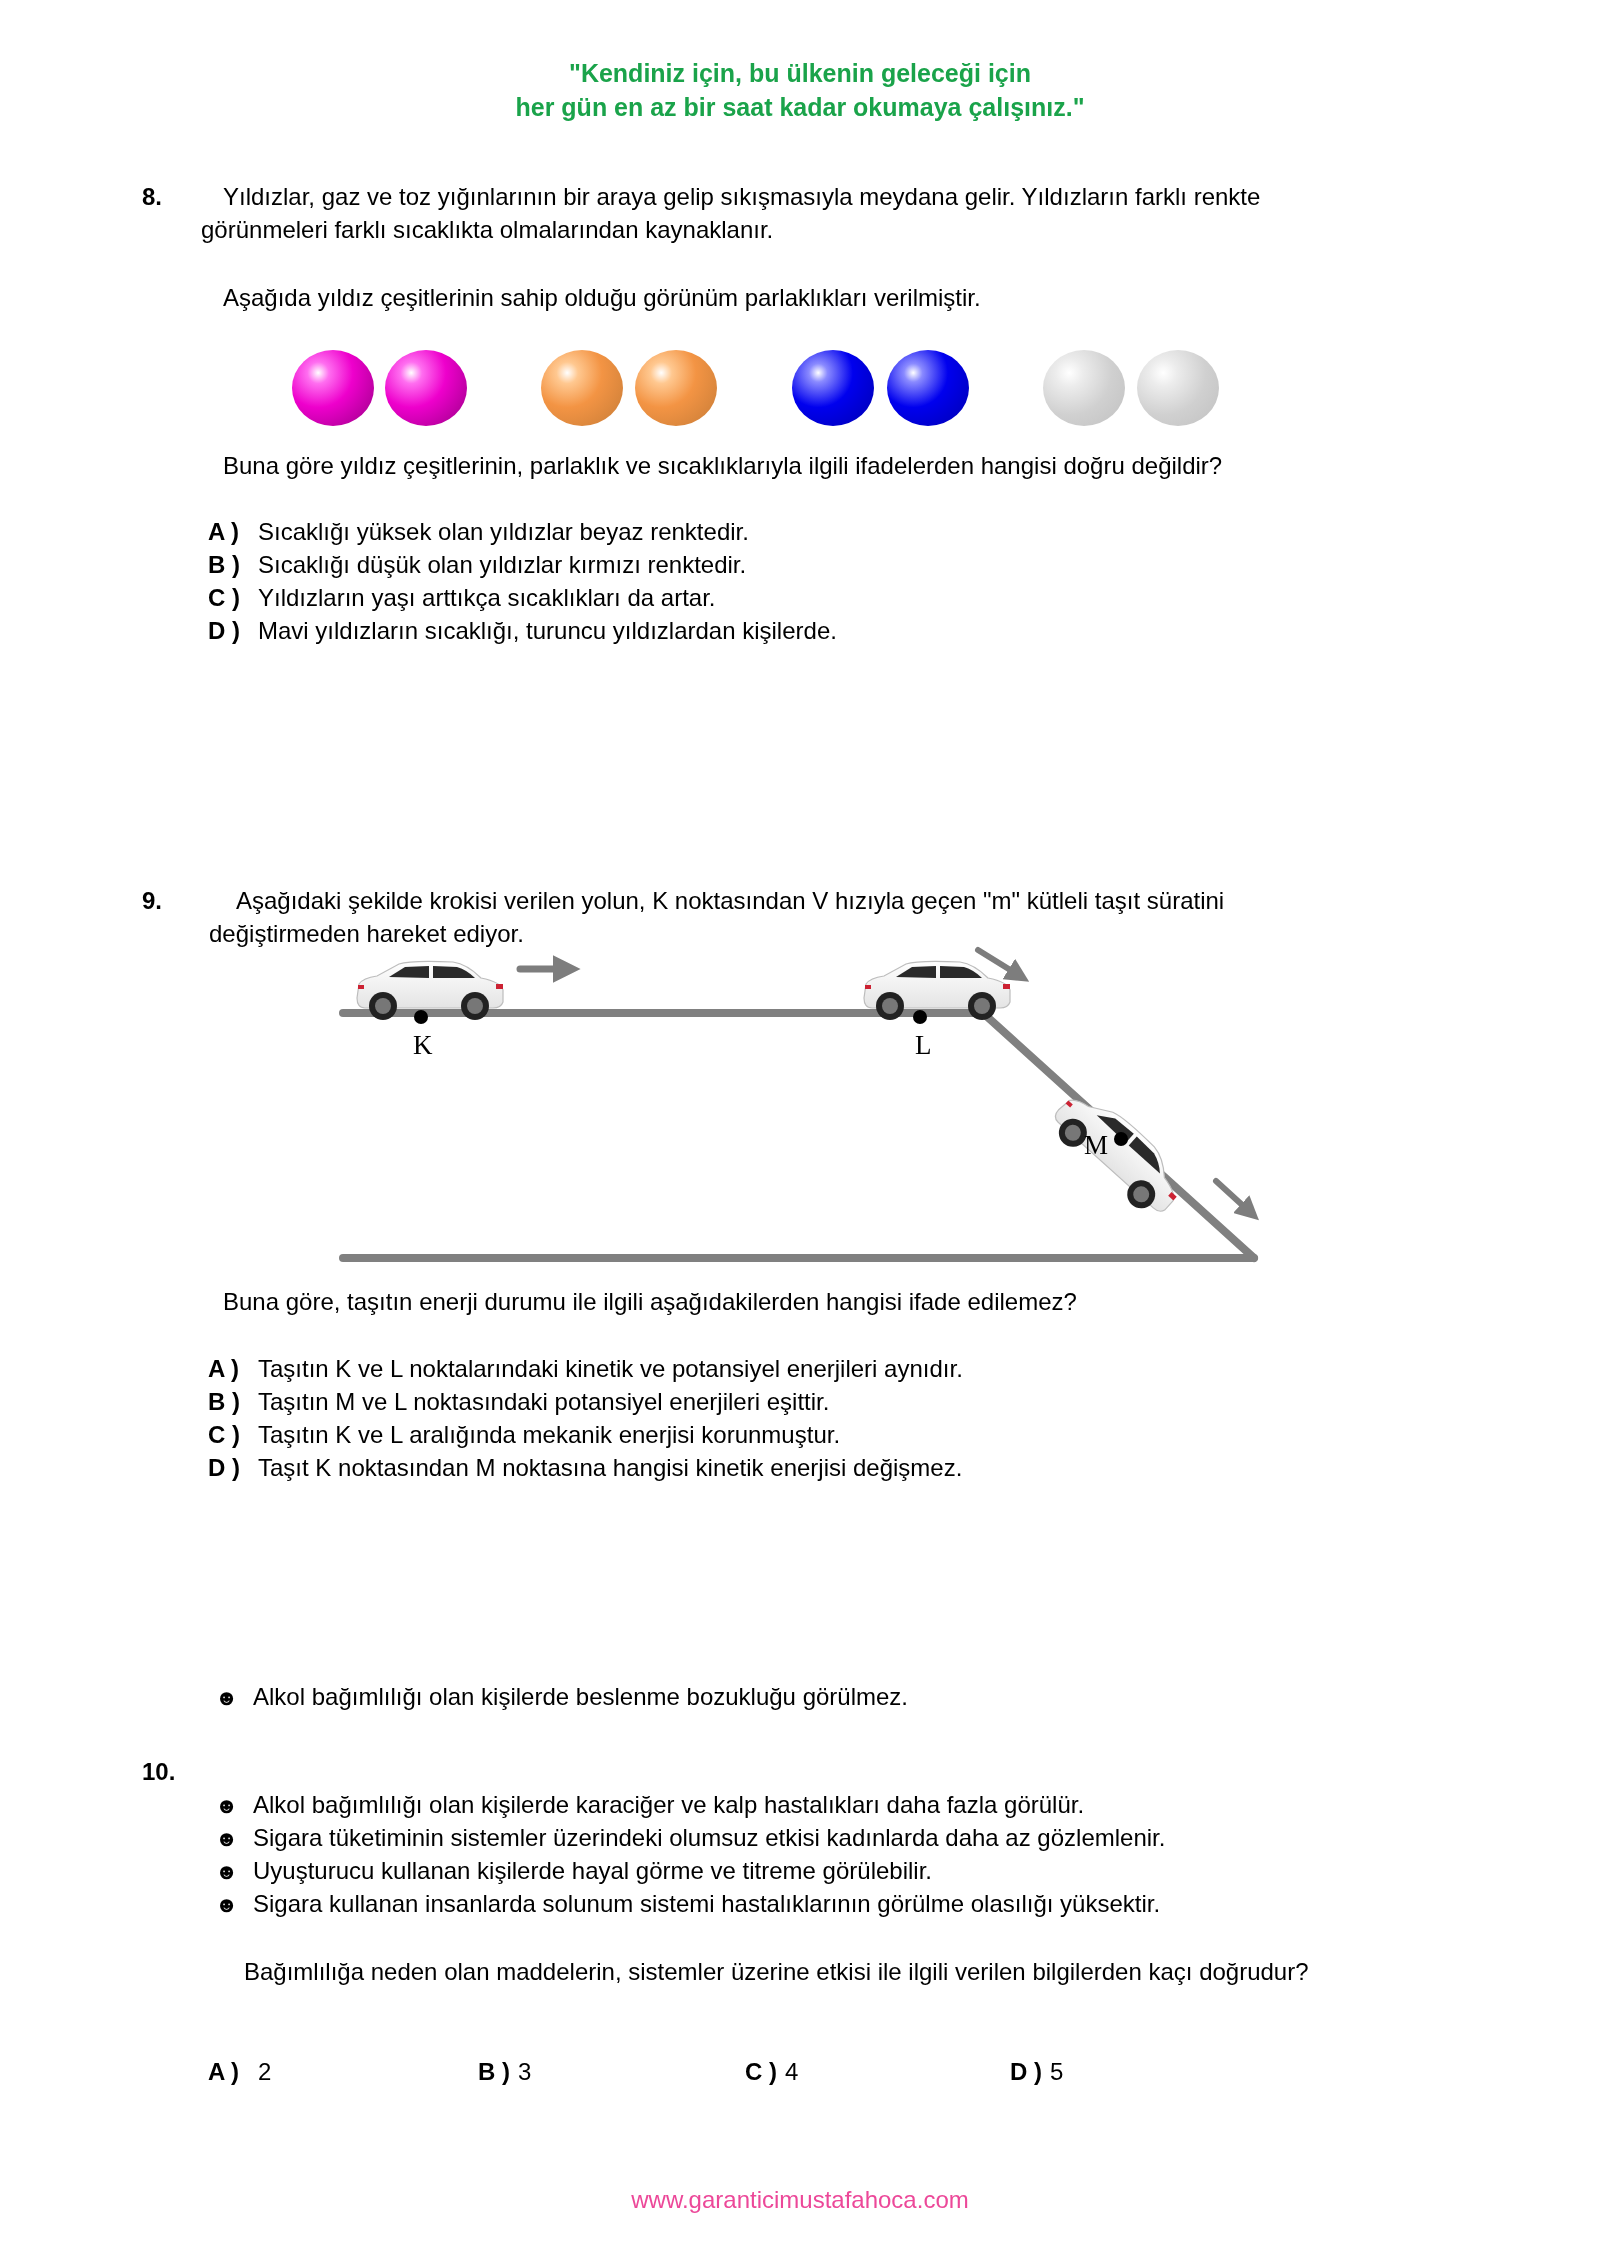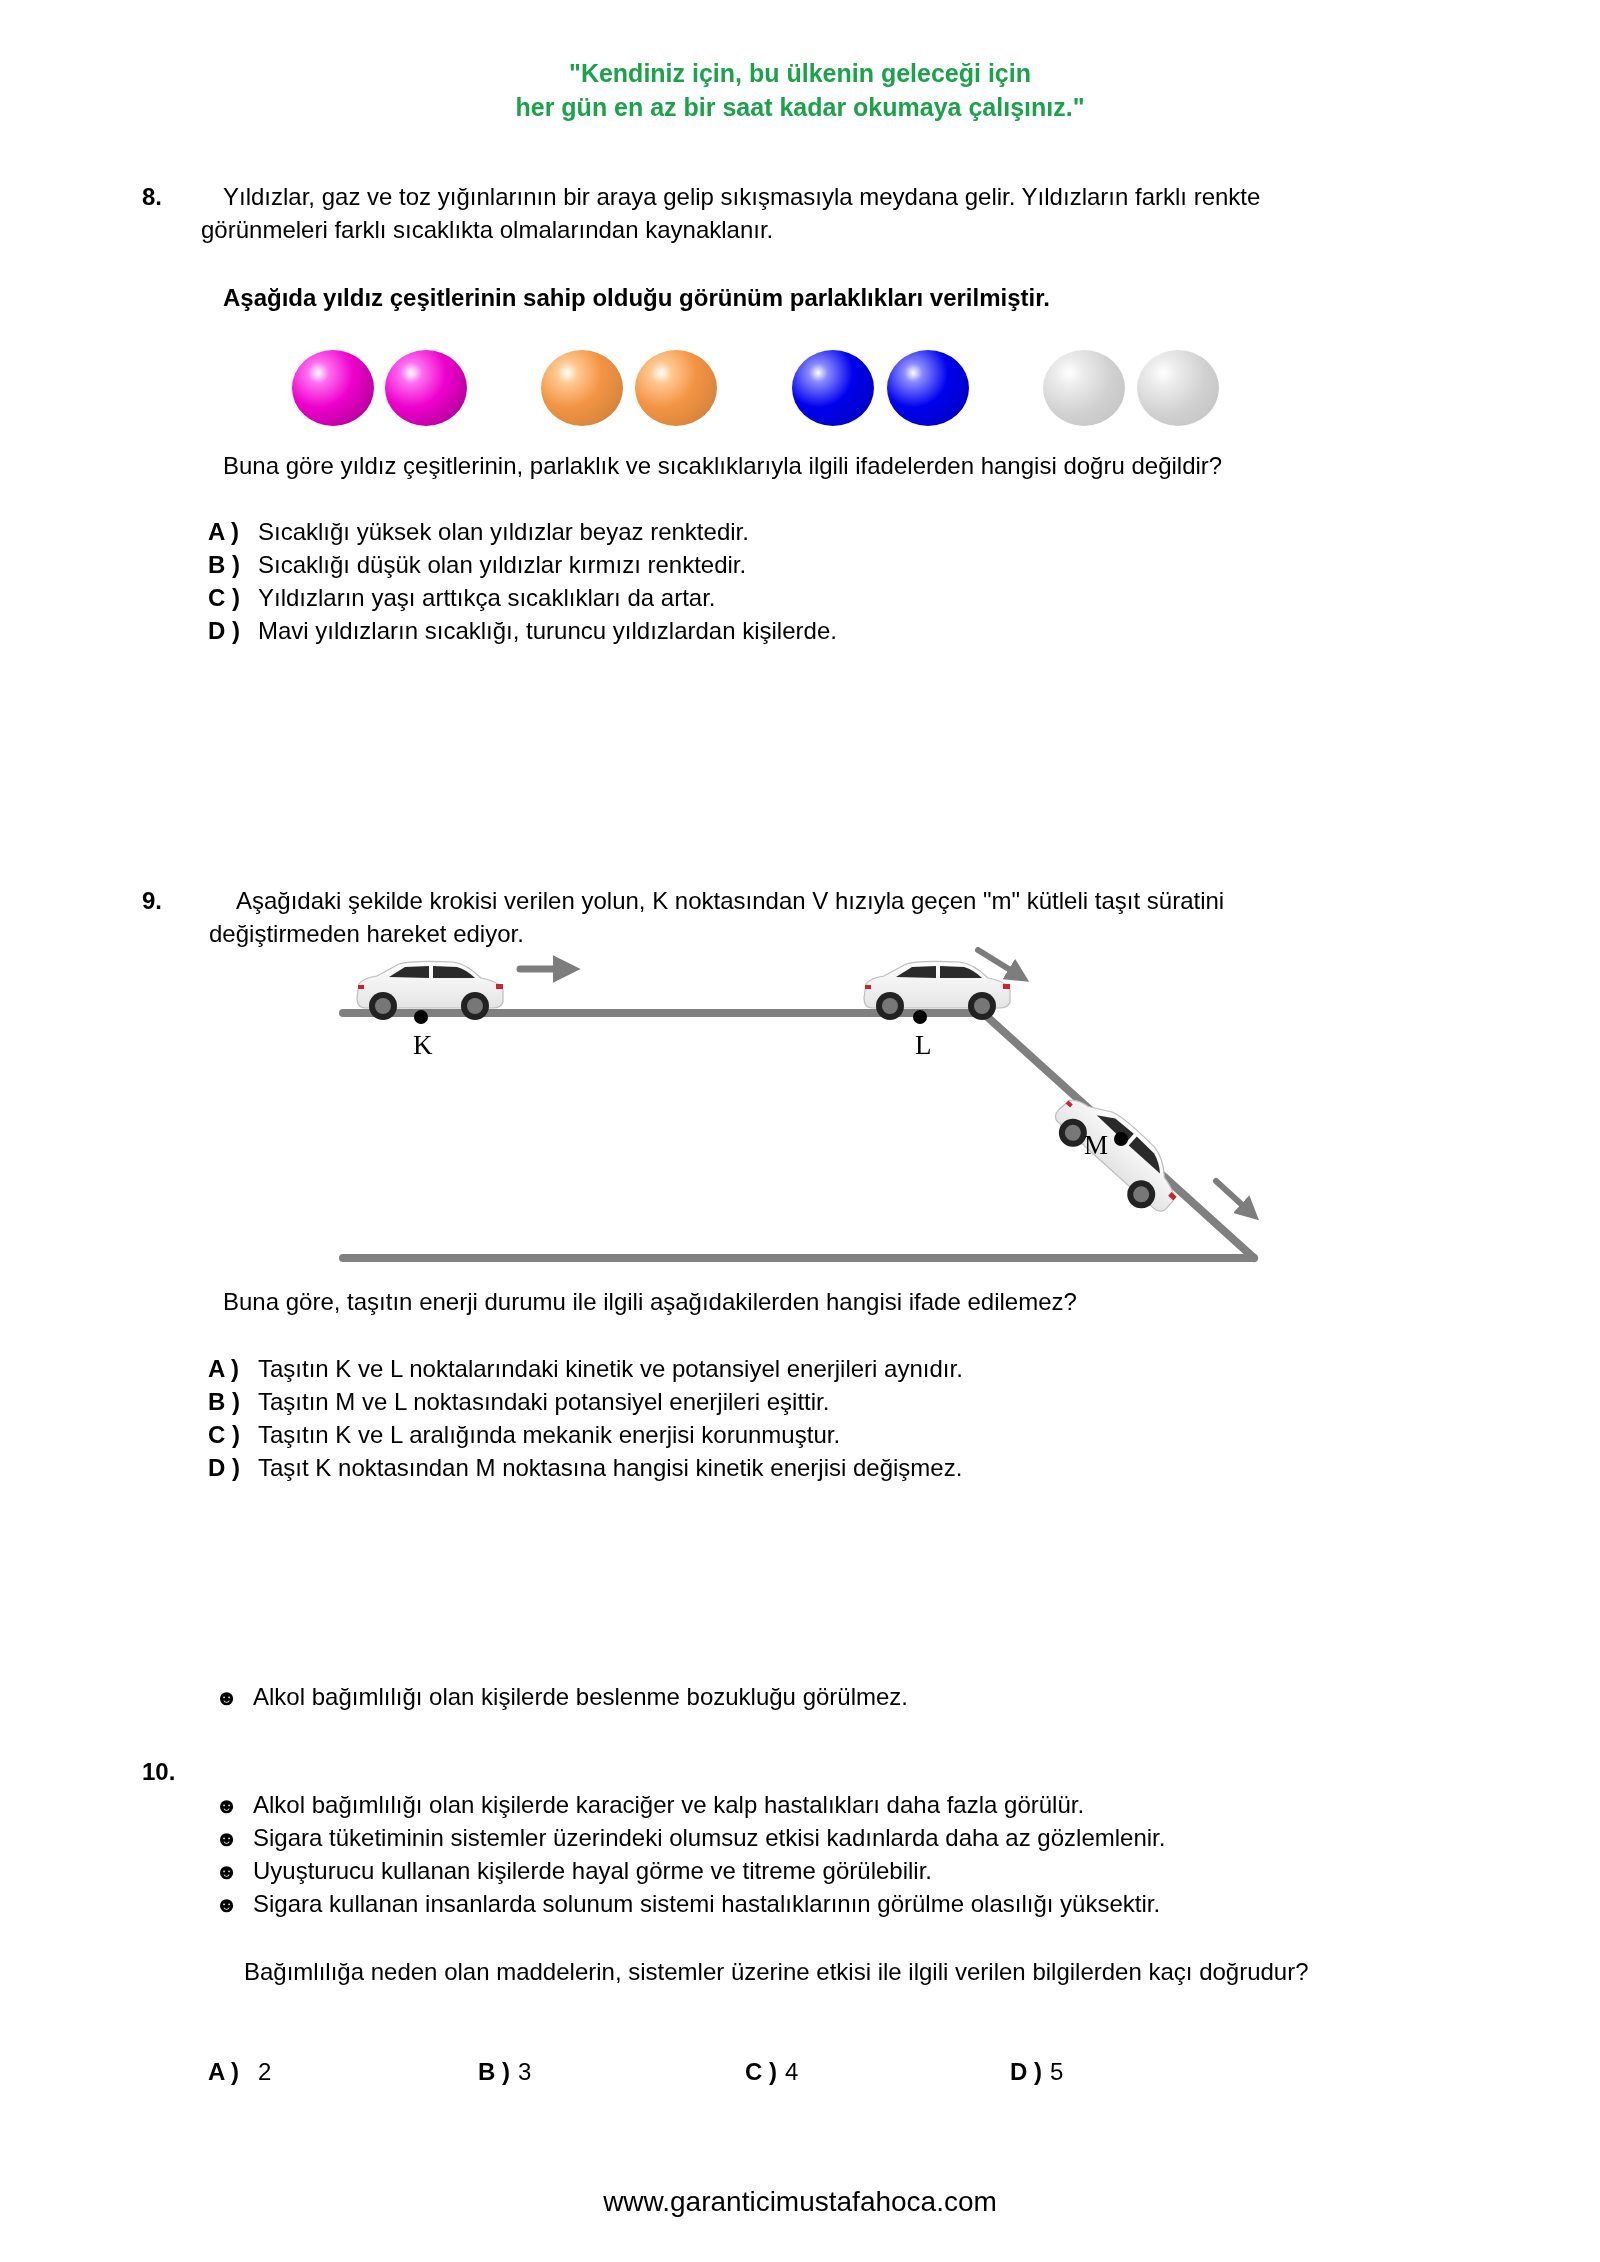--- a/index.html
+++ b/index.html
@@ -9,35 +9,35 @@
   .motto { left:0; width:1600px; text-align:center; color:#1aa34a; font-weight:bold;
            font-size:25px; line-height:34px; }
   .qnum { font-weight:bold; font-size:24px; }
   .txt { font-size:24px; line-height:33px; white-space:nowrap; }
   .opt-letter { font-weight:bold; display:inline-block; width:50px; }
   .sphere { position:absolute; width:82px; height:76px; border-radius:50%; }
   .s-mag { background: radial-gradient(circle at 32% 30%, #ffffff 0%, #ff6ef0 14%, #ee00cc 45%, #b00098 85%, #8a007a 100%); }
   .s-ora { background: radial-gradient(circle at 32% 30%, #ffffff 0%, #ffc890 14%, #f39444 45%, #d2823a 85%, #b06e34 100%); }
   .s-blu { background: radial-gradient(circle at 32% 30%, #ffffff 0%, #8a8aff 12%, #0000ee 45%, #0000c0 85%, #000090 100%); }
   .s-gry { background: radial-gradient(circle at 32% 30%, #ffffff 0%, #ececec 18%, #d0d0d0 55%, #c0c0c0 100%); }
-  .footer { left:0; width:1600px; text-align:center; color:#000000; font-size:28px; }
+  .footer { left:0; width:1600px; text-align:center; color:#ec4899; font-size:24px; }
   .bullet { display:inline-block; width:38px; font-size:22px; }
   .car-label { font-family:"Liberation Serif", serif; font-size:27px; }
 </style>
 </head>
 <body>
 
 <div class="abs motto" style="top:56px;">"Kendiniz için, bu ülkenin geleceği için</div>
 <div class="abs motto" style="top:90px;">her gün en az bir saat kadar okumaya çalışınız."</div>
 
 <div>
   <div class="abs qnum" style="left:142px; top:183px;">8.</div>
   <div class="abs txt" style="left:223px; top:180px;">Yıldızlar, gaz ve toz yığınlarının bir araya gelip sıkışmasıyla meydana gelir. Yıldızların farklı renkte</div>
   <div class="abs txt" style="left:201px; top:213px;">görünmeleri farklı sıcaklıkta olmalarından kaynaklanır.</div>
-  <div class="abs txt" style="left:223px; top:281px;font-weight:bold;">Aşağıda yıldız çeşitlerinin sahip olduğu görünüm parlaklıkları verilmiştir.</div>
+  <div class="abs txt" style="left:223px; top:281px;">Aşağıda yıldız çeşitlerinin sahip olduğu görünüm parlaklıkları verilmiştir.</div>
 
   <div>
     <div class="sphere s-mag" style="left:292px; top:350px;"></div>
     <div class="sphere s-mag" style="left:385px; top:350px;"></div>
     <div class="sphere s-ora" style="left:541px; top:350px;"></div>
     <div class="sphere s-ora" style="left:635px; top:350px;"></div>
     <div class="sphere s-blu" style="left:792px; top:350px;"></div>
     <div class="sphere s-blu" style="left:887px; top:350px;"></div>
     <div class="sphere s-gry" style="left:1043px; top:350px;"></div>
     <div class="sphere s-gry" style="left:1137px; top:350px;"></div>

